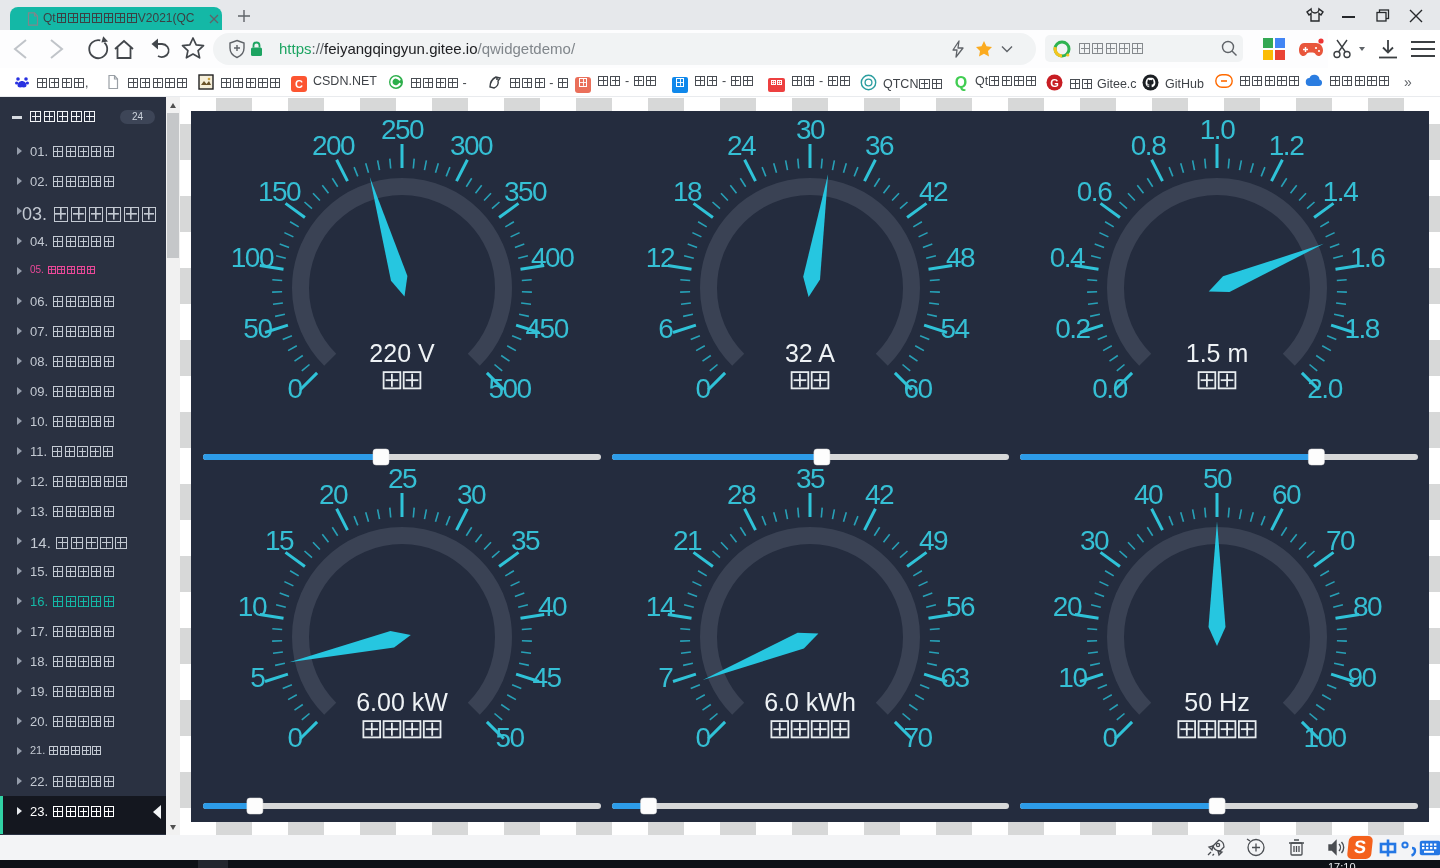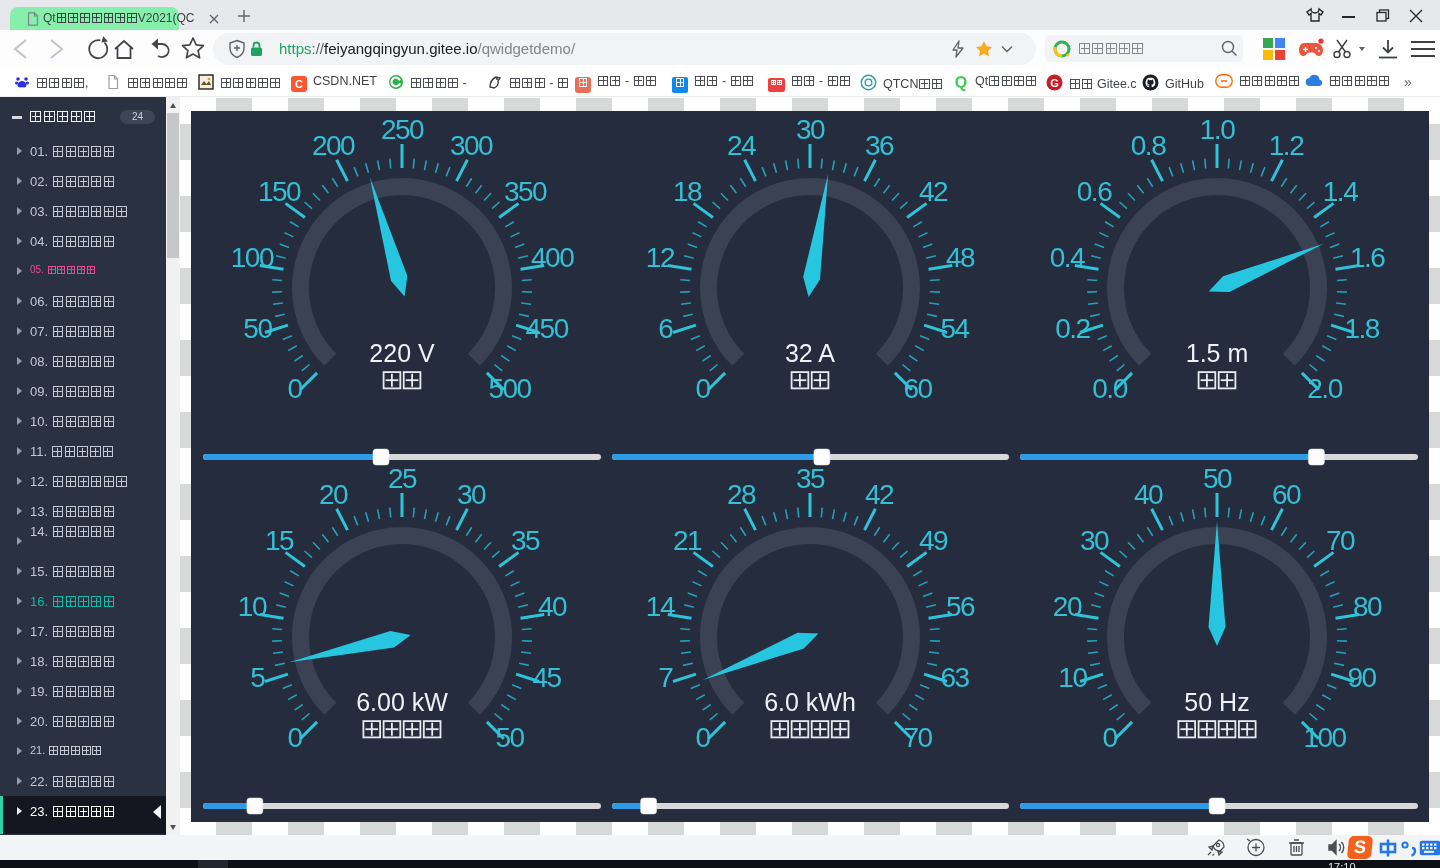--- a/index.html
+++ b/index.html
@@ -1,21 +1,21 @@
 <!DOCTYPE html>
 <html><head><meta charset="utf-8"><style>
 *{margin:0;padding:0;box-sizing:border-box}
 body{width:1440px;height:868px;overflow:hidden;font-family:"Liberation Sans",sans-serif;position:relative;background:#fff}
 .c{display:inline-block;position:relative;width:.88em;height:.86em;margin:0 .05em;vertical-align:-.1em}
 .c::before{content:"";position:absolute;inset:2% 4%;border:.09em solid currentColor}
 .c::after{content:"";position:absolute;inset:14% 16%;
  background:linear-gradient(currentColor,currentColor) center/100% .09em no-repeat,
             linear-gradient(currentColor,currentColor) center/.09em 100% no-repeat}
 #top{position:absolute;left:0;top:0;width:1440px;height:30px;background:#e6e8eb}
-#tab{position:absolute;left:10px;top:7px;width:169px;height:23px;background:#86efac;border-radius:8px 8px 0 0}
+#tab{position:absolute;left:10px;top:7px;width:212px;height:23px;background:#14b8a6;border-radius:8px 8px 0 0}
 #toolbar{position:absolute;left:0;top:30px;width:1328px;height:38px;background:#fdfdfe}
 #bookmarks{position:absolute;left:0;top:68px;width:1440px;height:29px;background:#ffffff;border-bottom:1px solid #e9ebee}
 .bmi{position:absolute;top:6px;height:18px;white-space:nowrap;font-size:12.5px;color:#3f4348}
 .bmi .fav{display:inline-block;vertical-align:-3px;margin-right:6px}
 .bml .c{color:#4a4e54}
 #content{position:absolute;left:0;top:97px;width:1440px;height:738px}
 #checker{position:absolute;left:180px;top:1px;width:1260px;height:737px;
  background:conic-gradient(#d7d8d8 0 25%,#fff 0 50%,#d7d8d8 0 75%,#fff 0);
  background-size:72px 72px;background-position:36px 26px}
 #canvas{position:absolute;left:191px;top:14px;width:1238px;height:711px;background:#242c3e}
@@ -384,21 +384,21 @@
       <div style="position:absolute;left:0;top:0;width:166px;height:40px">
         <div style="position:absolute;left:12px;top:19px;width:10px;height:2.5px;background:#d6dae0"></div>
         <div style="position:absolute;left:29px;top:12px;font-size:13.5px;font-weight:bold;color:#f2f4f7"><span class="c" style="margin-right:1px"></span><span class="c" style="margin-right:1px"></span><span class="c" style="margin-right:1px"></span><span class="c" style="margin-right:1px"></span><span class="c" style="margin-right:1px"></span></div>
         <div style="position:absolute;left:120px;top:13px;width:35px;height:14px;border-radius:7px;background:#3d4557;color:#cdd3dc;font-size:10px;text-align:center;line-height:14px">24</div>
       </div>
       <span style="position:absolute;left:17px;top:50px;width:0;height:0;border-left:5px solid #949caa;border-top:4px solid transparent;border-bottom:4px solid transparent"></span>
       <div style="position:absolute;left:30px;top:47px;font-size:13px;color:#c3c9d2;white-space:nowrap">01.&nbsp;<span class="c"></span><span class="c"></span><span class="c"></span><span class="c"></span><span class="c"></span></div>
       <span style="position:absolute;left:17px;top:80px;width:0;height:0;border-left:5px solid #949caa;border-top:4px solid transparent;border-bottom:4px solid transparent"></span>
       <div style="position:absolute;left:30px;top:77px;font-size:13px;color:#c3c9d2;white-space:nowrap">02.&nbsp;<span class="c"></span><span class="c"></span><span class="c"></span><span class="c"></span><span class="c"></span></div>
       <span style="position:absolute;left:17px;top:110px;width:0;height:0;border-left:5px solid #949caa;border-top:4px solid transparent;border-bottom:4px solid transparent"></span>
-      <div style="position:absolute;left:30px;top:107px;font-size:13px;color:#c3c9d2;white-space:nowrap">03.&nbsp;<span class="c"></span><span class="c"></span><span class="c"></span><span class="c"></span><span class="c"></span><span class="c"></span></div>
+      <div style="position:absolute;left:22px;top:107px;font-size:18px;color:#c3c9d2;white-space:nowrap">03.&nbsp;<span class="c"></span><span class="c"></span><span class="c"></span><span class="c"></span><span class="c"></span><span class="c"></span></div>
       <span style="position:absolute;left:17px;top:140px;width:0;height:0;border-left:5px solid #949caa;border-top:4px solid transparent;border-bottom:4px solid transparent"></span>
       <div style="position:absolute;left:30px;top:137px;font-size:13px;color:#c3c9d2;white-space:nowrap">04.&nbsp;<span class="c"></span><span class="c"></span><span class="c"></span><span class="c"></span><span class="c"></span></div>
       <span style="position:absolute;left:17px;top:170px;width:0;height:0;border-left:5px solid #949caa;border-top:4px solid transparent;border-bottom:4px solid transparent"></span>
       <div style="position:absolute;left:30px;top:167px;font-size:10px;color:#ec4899;white-space:nowrap">05.&nbsp;<span class="c"></span><span class="c"></span><span class="c"></span><span class="c"></span><span class="c"></span></div>
       <span style="position:absolute;left:17px;top:200px;width:0;height:0;border-left:5px solid #949caa;border-top:4px solid transparent;border-bottom:4px solid transparent"></span>
       <div style="position:absolute;left:30px;top:197px;font-size:13px;color:#c3c9d2;white-space:nowrap">06.&nbsp;<span class="c"></span><span class="c"></span><span class="c"></span><span class="c"></span><span class="c"></span></div>
       <span style="position:absolute;left:17px;top:230px;width:0;height:0;border-left:5px solid #949caa;border-top:4px solid transparent;border-bottom:4px solid transparent"></span>
       <div style="position:absolute;left:30px;top:227px;font-size:13px;color:#c3c9d2;white-space:nowrap">07.&nbsp;<span class="c"></span><span class="c"></span><span class="c"></span><span class="c"></span><span class="c"></span></div>
       <span style="position:absolute;left:17px;top:260px;width:0;height:0;border-left:5px solid #949caa;border-top:4px solid transparent;border-bottom:4px solid transparent"></span>
       <div style="position:absolute;left:30px;top:257px;font-size:13px;color:#c3c9d2;white-space:nowrap">08.&nbsp;<span class="c"></span><span class="c"></span><span class="c"></span><span class="c"></span><span class="c"></span></div>
@@ -406,21 +406,21 @@
       <div style="position:absolute;left:30px;top:287px;font-size:13px;color:#c3c9d2;white-space:nowrap">09.&nbsp;<span class="c"></span><span class="c"></span><span class="c"></span><span class="c"></span><span class="c"></span></div>
       <span style="position:absolute;left:17px;top:320px;width:0;height:0;border-left:5px solid #949caa;border-top:4px solid transparent;border-bottom:4px solid transparent"></span>
       <div style="position:absolute;left:30px;top:317px;font-size:13px;color:#c3c9d2;white-space:nowrap">10.&nbsp;<span class="c"></span><span class="c"></span><span class="c"></span><span class="c"></span><span class="c"></span></div>
       <span style="position:absolute;left:17px;top:350px;width:0;height:0;border-left:5px solid #949caa;border-top:4px solid transparent;border-bottom:4px solid transparent"></span>
       <div style="position:absolute;left:30px;top:347px;font-size:13px;color:#c3c9d2;white-space:nowrap">11.&nbsp;<span class="c"></span><span class="c"></span><span class="c"></span><span class="c"></span><span class="c"></span></div>
       <span style="position:absolute;left:17px;top:380px;width:0;height:0;border-left:5px solid #949caa;border-top:4px solid transparent;border-bottom:4px solid transparent"></span>
       <div style="position:absolute;left:30px;top:377px;font-size:13px;color:#c3c9d2;white-space:nowrap">12.&nbsp;<span class="c"></span><span class="c"></span><span class="c"></span><span class="c"></span><span class="c"></span><span class="c"></span></div>
       <span style="position:absolute;left:17px;top:410px;width:0;height:0;border-left:5px solid #949caa;border-top:4px solid transparent;border-bottom:4px solid transparent"></span>
       <div style="position:absolute;left:30px;top:407px;font-size:13px;color:#c3c9d2;white-space:nowrap">13.&nbsp;<span class="c"></span><span class="c"></span><span class="c"></span><span class="c"></span><span class="c"></span></div>
       <span style="position:absolute;left:17px;top:440px;width:0;height:0;border-left:5px solid #949caa;border-top:4px solid transparent;border-bottom:4px solid transparent"></span>
-      <div style="position:absolute;left:30px;top:427px;font-size:13px;color:#c3c9d2;white-space:nowrap">14.&nbsp;<span class="c"></span><span class="c"></span><span class="c"></span><span class="c"></span><span class="c"></span></div>
+      <div style="position:absolute;left:30px;top:437px;font-size:15px;color:#c3c9d2;white-space:nowrap">14.&nbsp;<span class="c"></span><span class="c"></span><span class="c"></span><span class="c"></span><span class="c"></span></div>
       <span style="position:absolute;left:17px;top:470px;width:0;height:0;border-left:5px solid #949caa;border-top:4px solid transparent;border-bottom:4px solid transparent"></span>
       <div style="position:absolute;left:30px;top:467px;font-size:13px;color:#c3c9d2;white-space:nowrap">15.&nbsp;<span class="c"></span><span class="c"></span><span class="c"></span><span class="c"></span><span class="c"></span></div>
       <span style="position:absolute;left:17px;top:500px;width:0;height:0;border-left:5px solid #949caa;border-top:4px solid transparent;border-bottom:4px solid transparent"></span>
       <div style="position:absolute;left:30px;top:497px;font-size:13px;color:#14b8a6;white-space:nowrap">16.&nbsp;<span class="c"></span><span class="c"></span><span class="c"></span><span class="c"></span><span class="c"></span></div>
       <span style="position:absolute;left:17px;top:530px;width:0;height:0;border-left:5px solid #949caa;border-top:4px solid transparent;border-bottom:4px solid transparent"></span>
       <div style="position:absolute;left:30px;top:527px;font-size:13px;color:#c3c9d2;white-space:nowrap">17.&nbsp;<span class="c"></span><span class="c"></span><span class="c"></span><span class="c"></span><span class="c"></span></div>
       <span style="position:absolute;left:17px;top:560px;width:0;height:0;border-left:5px solid #949caa;border-top:4px solid transparent;border-bottom:4px solid transparent"></span>
       <div style="position:absolute;left:30px;top:557px;font-size:13px;color:#c3c9d2;white-space:nowrap">18.&nbsp;<span class="c"></span><span class="c"></span><span class="c"></span><span class="c"></span><span class="c"></span></div>
       <span style="position:absolute;left:17px;top:590px;width:0;height:0;border-left:5px solid #949caa;border-top:4px solid transparent;border-bottom:4px solid transparent"></span>
       <div style="position:absolute;left:30px;top:587px;font-size:13px;color:#c3c9d2;white-space:nowrap">19.&nbsp;<span class="c"></span><span class="c"></span><span class="c"></span><span class="c"></span><span class="c"></span></div>

